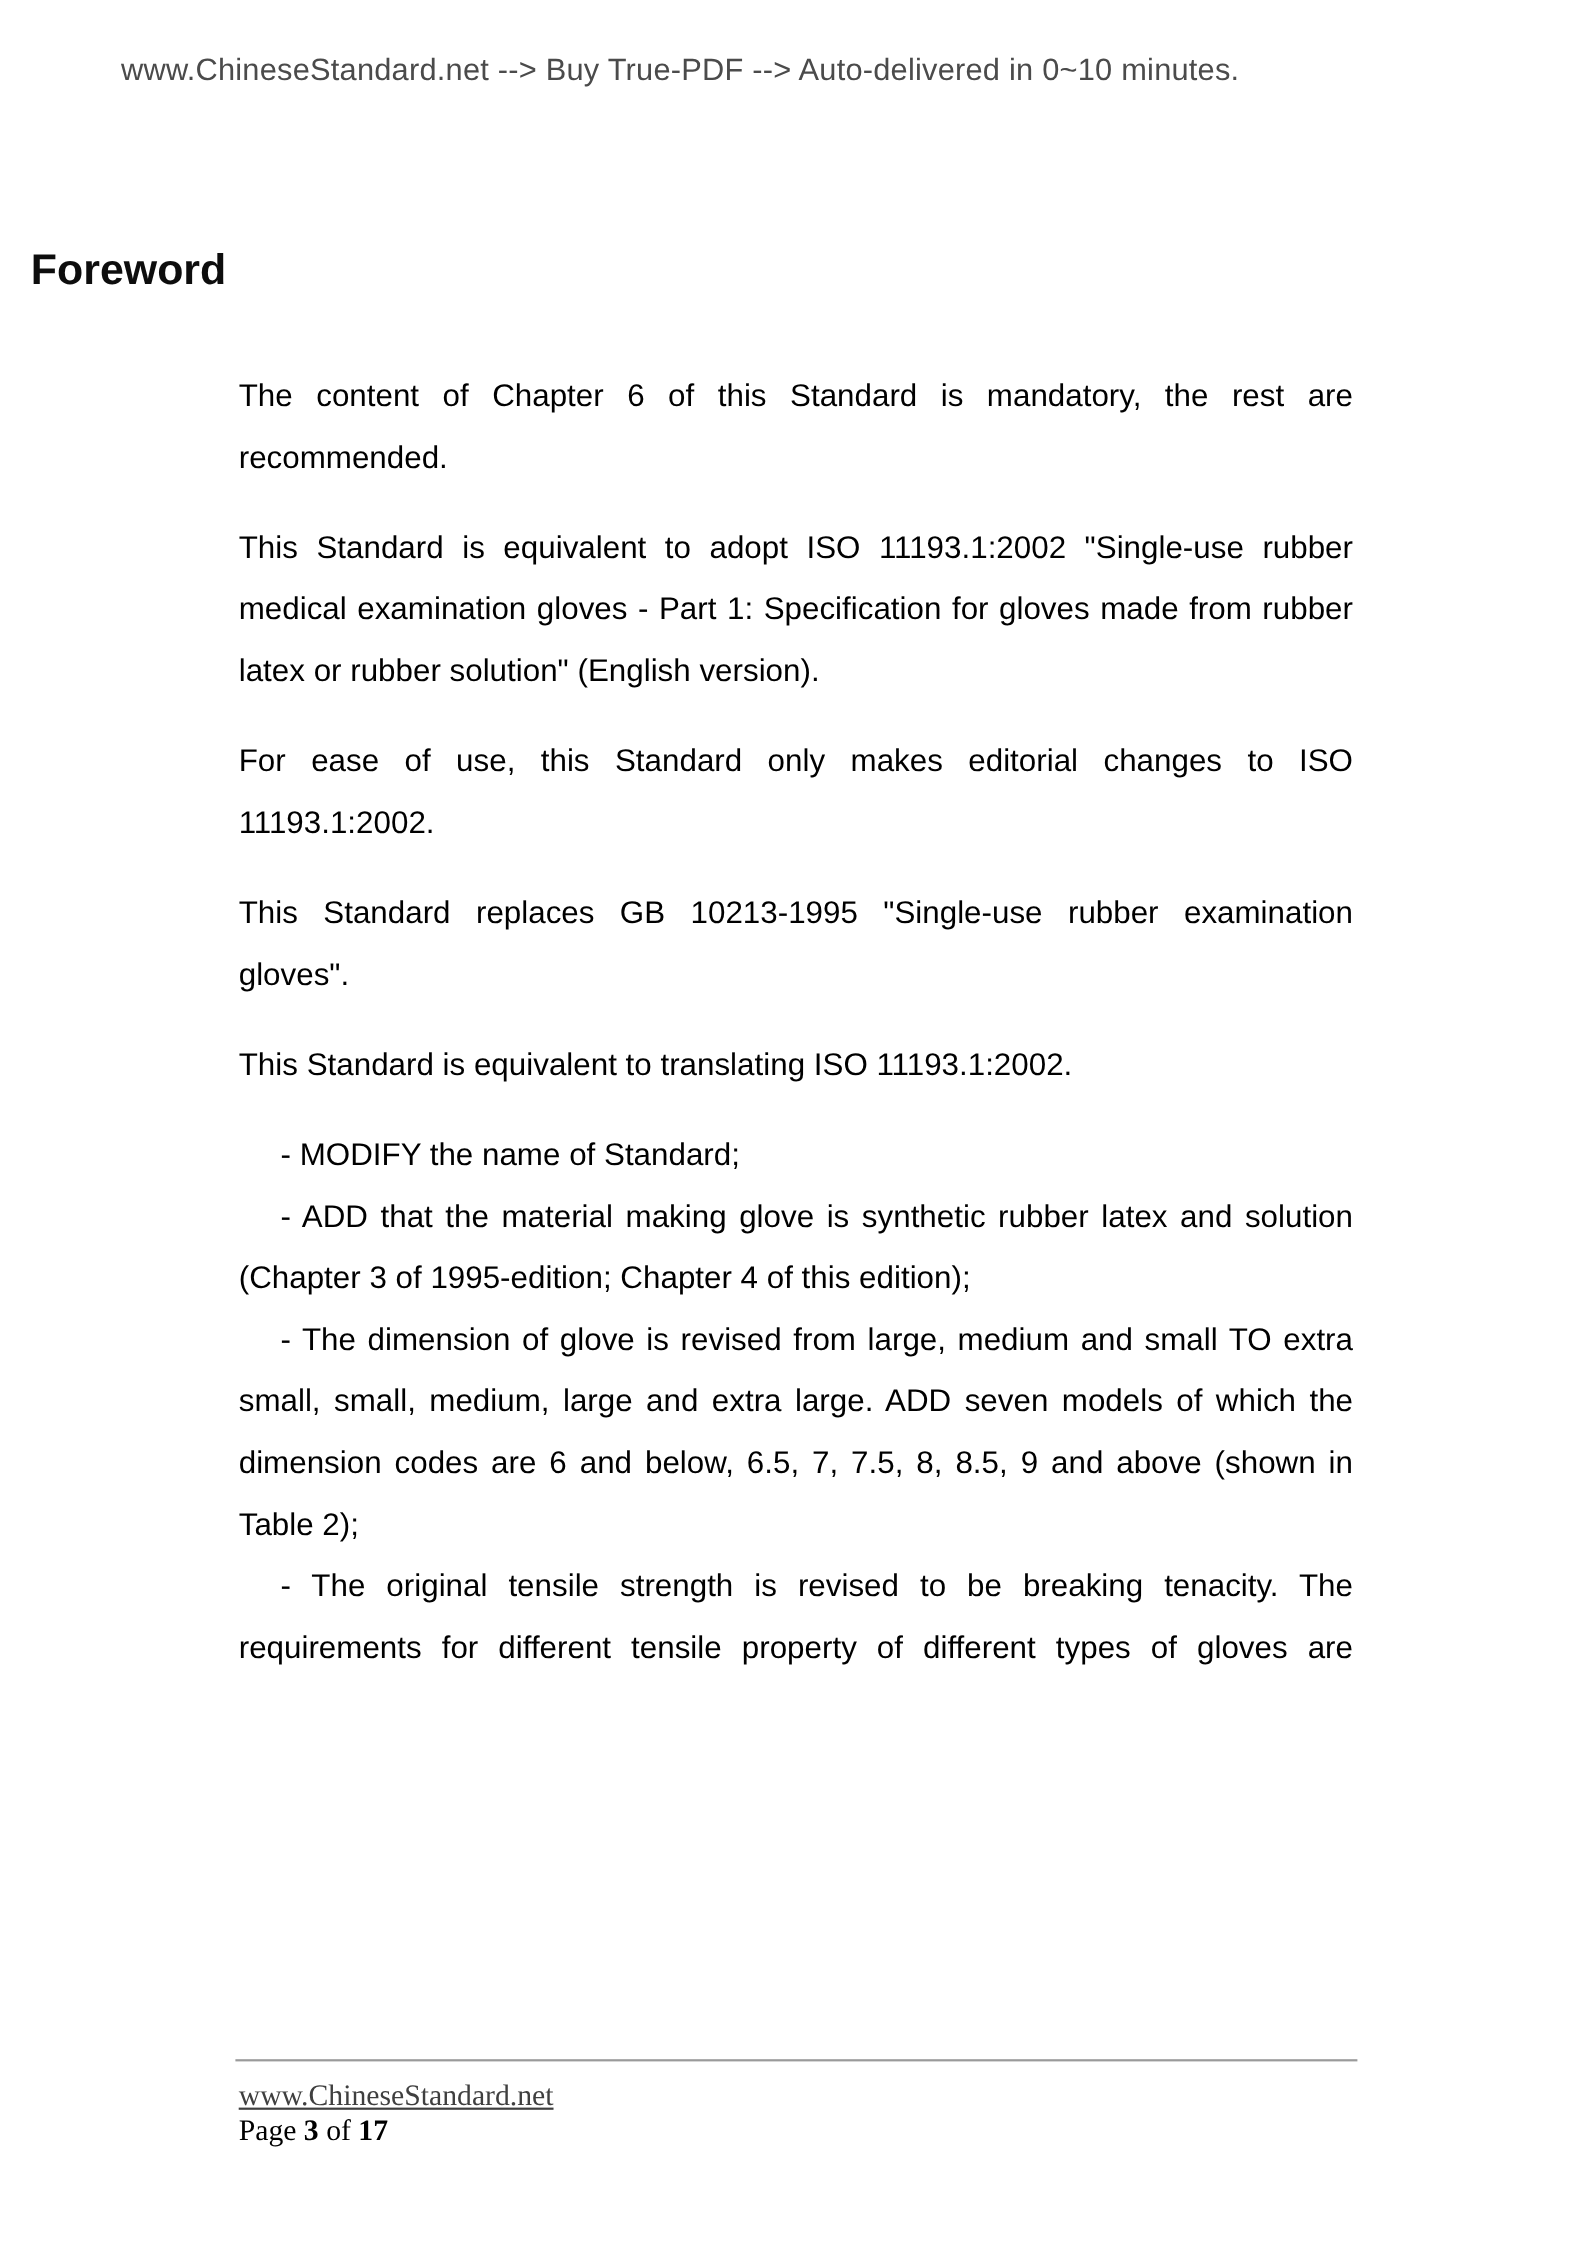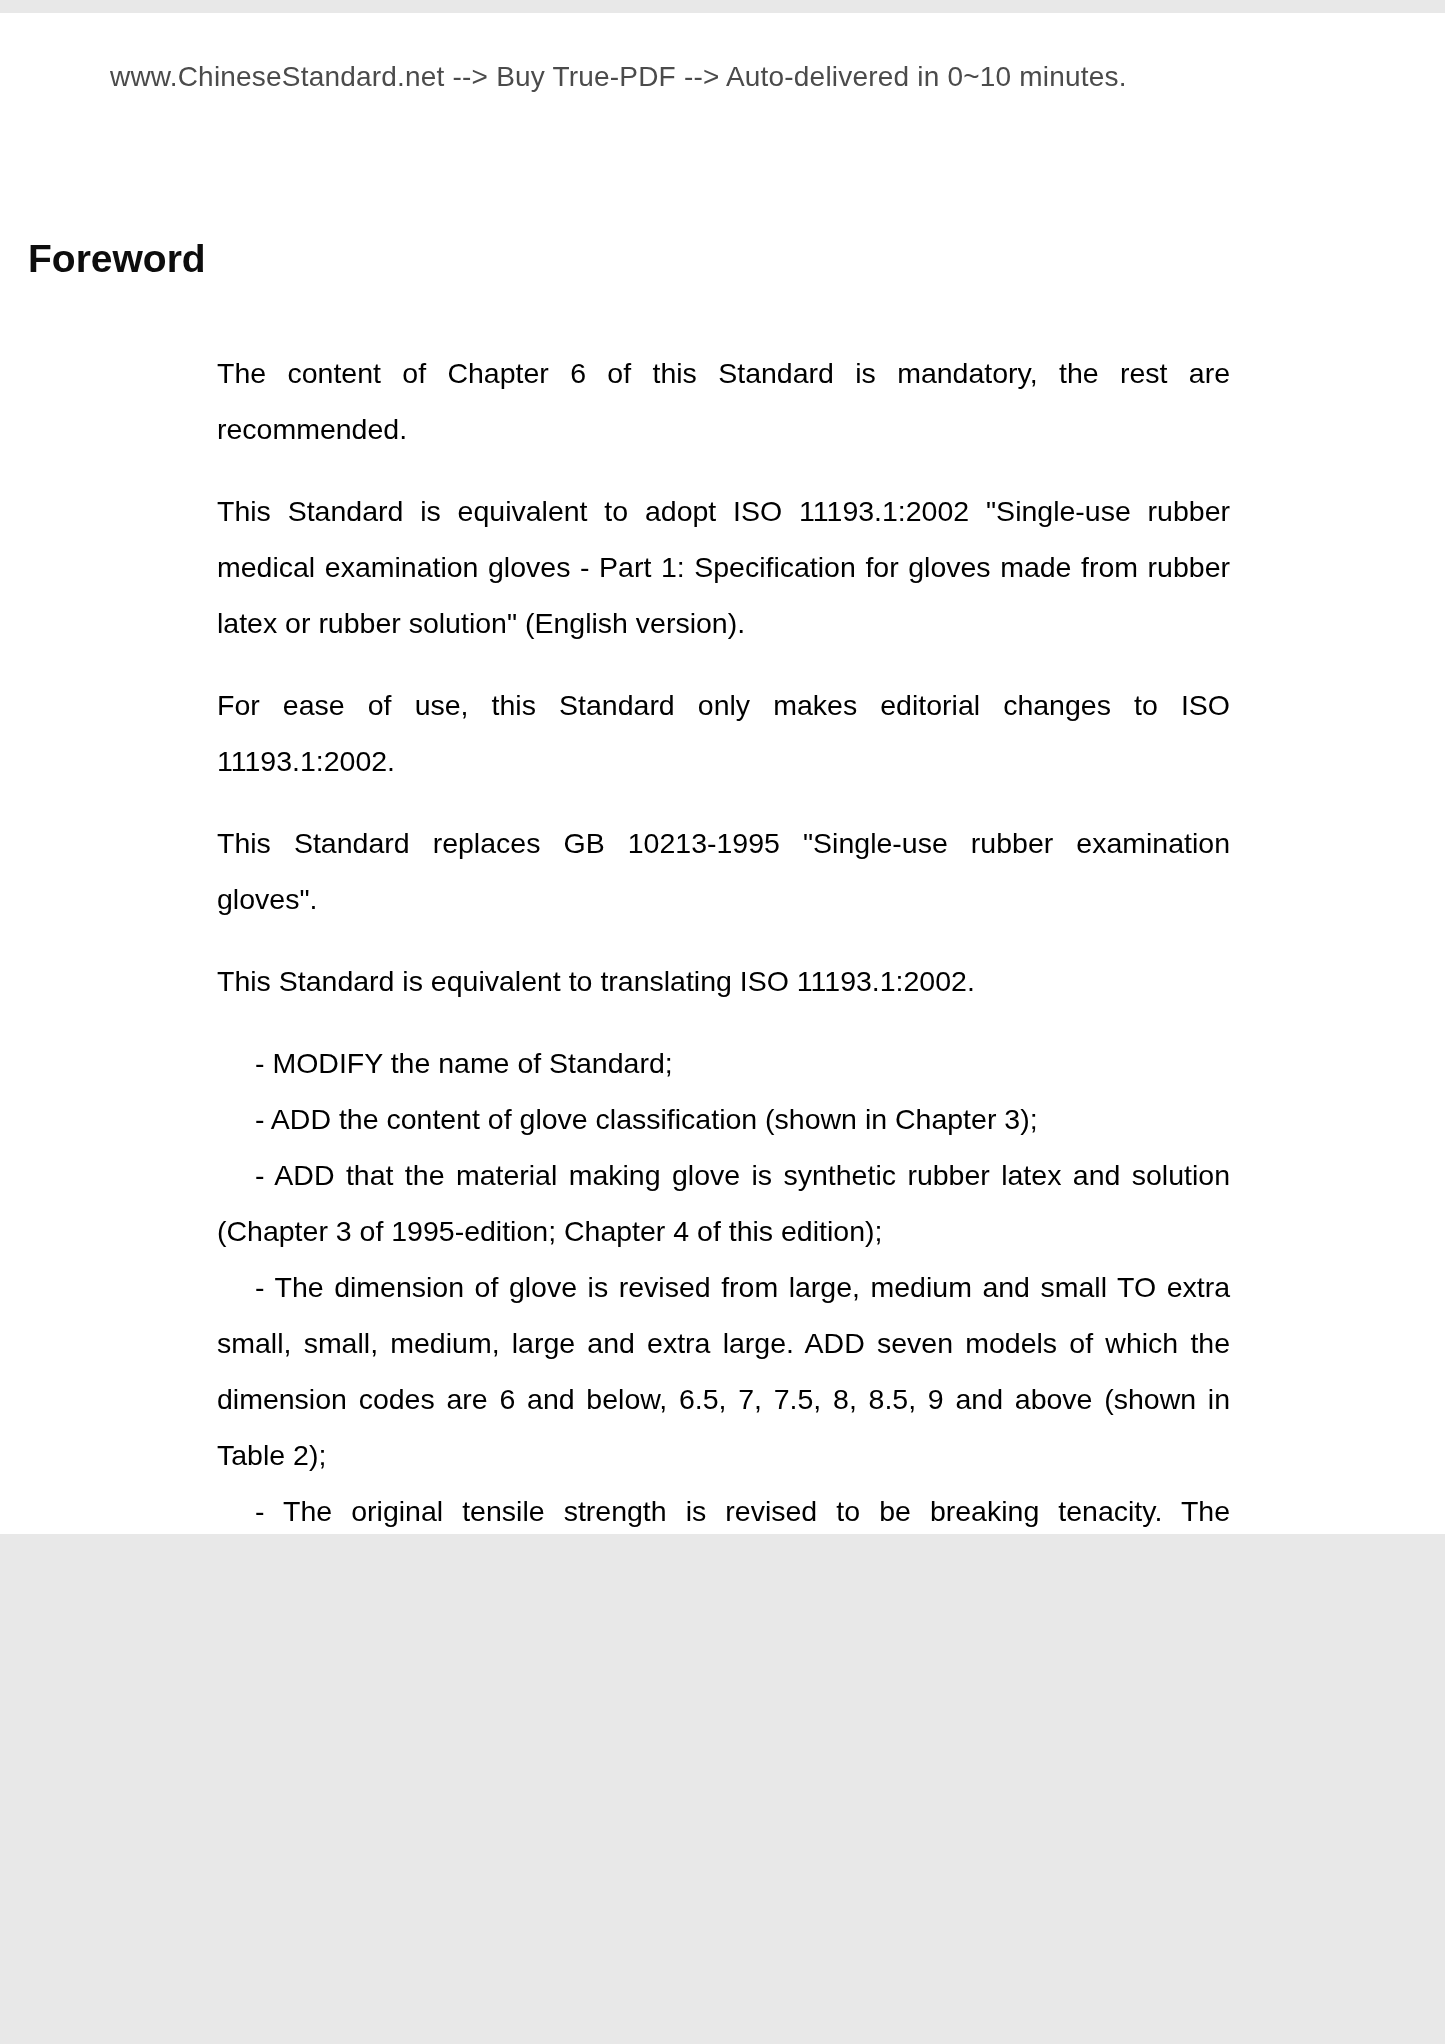--- a/index.html
+++ b/index.html
@@ -1,20 +1,20 @@
 <!DOCTYPE html>
 <html><head>
 <meta charset="utf-8">
 <style>
   html,body{margin:0;padding:0;background:#e8e8e8;}
   .page{
     position:relative;
-    width:1445px;height:1521px;
+    width:1445px;height:2044px;
     background:#ffffff;
-    margin:13px auto;
+    margin:0 auto;
     overflow:hidden;
     font-family:"Liberation Sans",sans-serif;
     text-decoration:underline;
   }
   .pdf-header{
     position:absolute;
     left:110px;top:48px;
     font-size:28px;
     letter-spacing:0.2px;
     color:#4b4b4b;
@@ -76,21 +76,20 @@
 
   <div class="doc-title">Foreword</div>
 
   <div class="content">
     <p class="para">The content of Chapter 6 of this Standard is mandatory, the rest are recommended.</p>
     <p class="para">This Standard is equivalent to adopt ISO 11193.1:2002 "Single-use rubber medical examination gloves - Part 1: Specification for gloves made from rubber latex or rubber solution" (English version).</p>
     <p class="para">For ease of use, this Standard only makes editorial changes to ISO 11193.1:2002.</p>
     <p class="para">This Standard replaces GB 10213-1995 "Single-use rubber examination gloves".</p>
     <p class="para">This Standard is equivalent to translating ISO 11193.1:2002.</p>
     <p class="list-item">- MODIFY the name of Standard;</p>
-    <p class="list-item">- ADD the content of glove classification (shown in Chapter 3);</p>
     <p class="list-item">- ADD that the material making glove is synthetic rubber latex and solution (Chapter 3 of 1995-edition; Chapter 4 of this edition);</p>
     <p class="list-item">- The dimension of glove is revised from large, medium and small TO extra small, small, medium, large and extra large. ADD seven models of which the dimension codes are 6 and below, 6.5, 7, 7.5, 8, 8.5, 9 and above (shown in Table 2);</p>
     <p class="list-item justify-last">- The original tensile strength is revised to be breaking tenacity. The requirements for different tensile property of different types of gloves are</p>
   </div>
 
   <div class="footer-rule"></div>
 
   <div class="pdf-footer">
     <span class="footer-link">www.ChineseStandard.net</span>
     <span class="page-indicator"><span>Page</span> <b>3</b> <span>of</span> <b>17</b></span>

